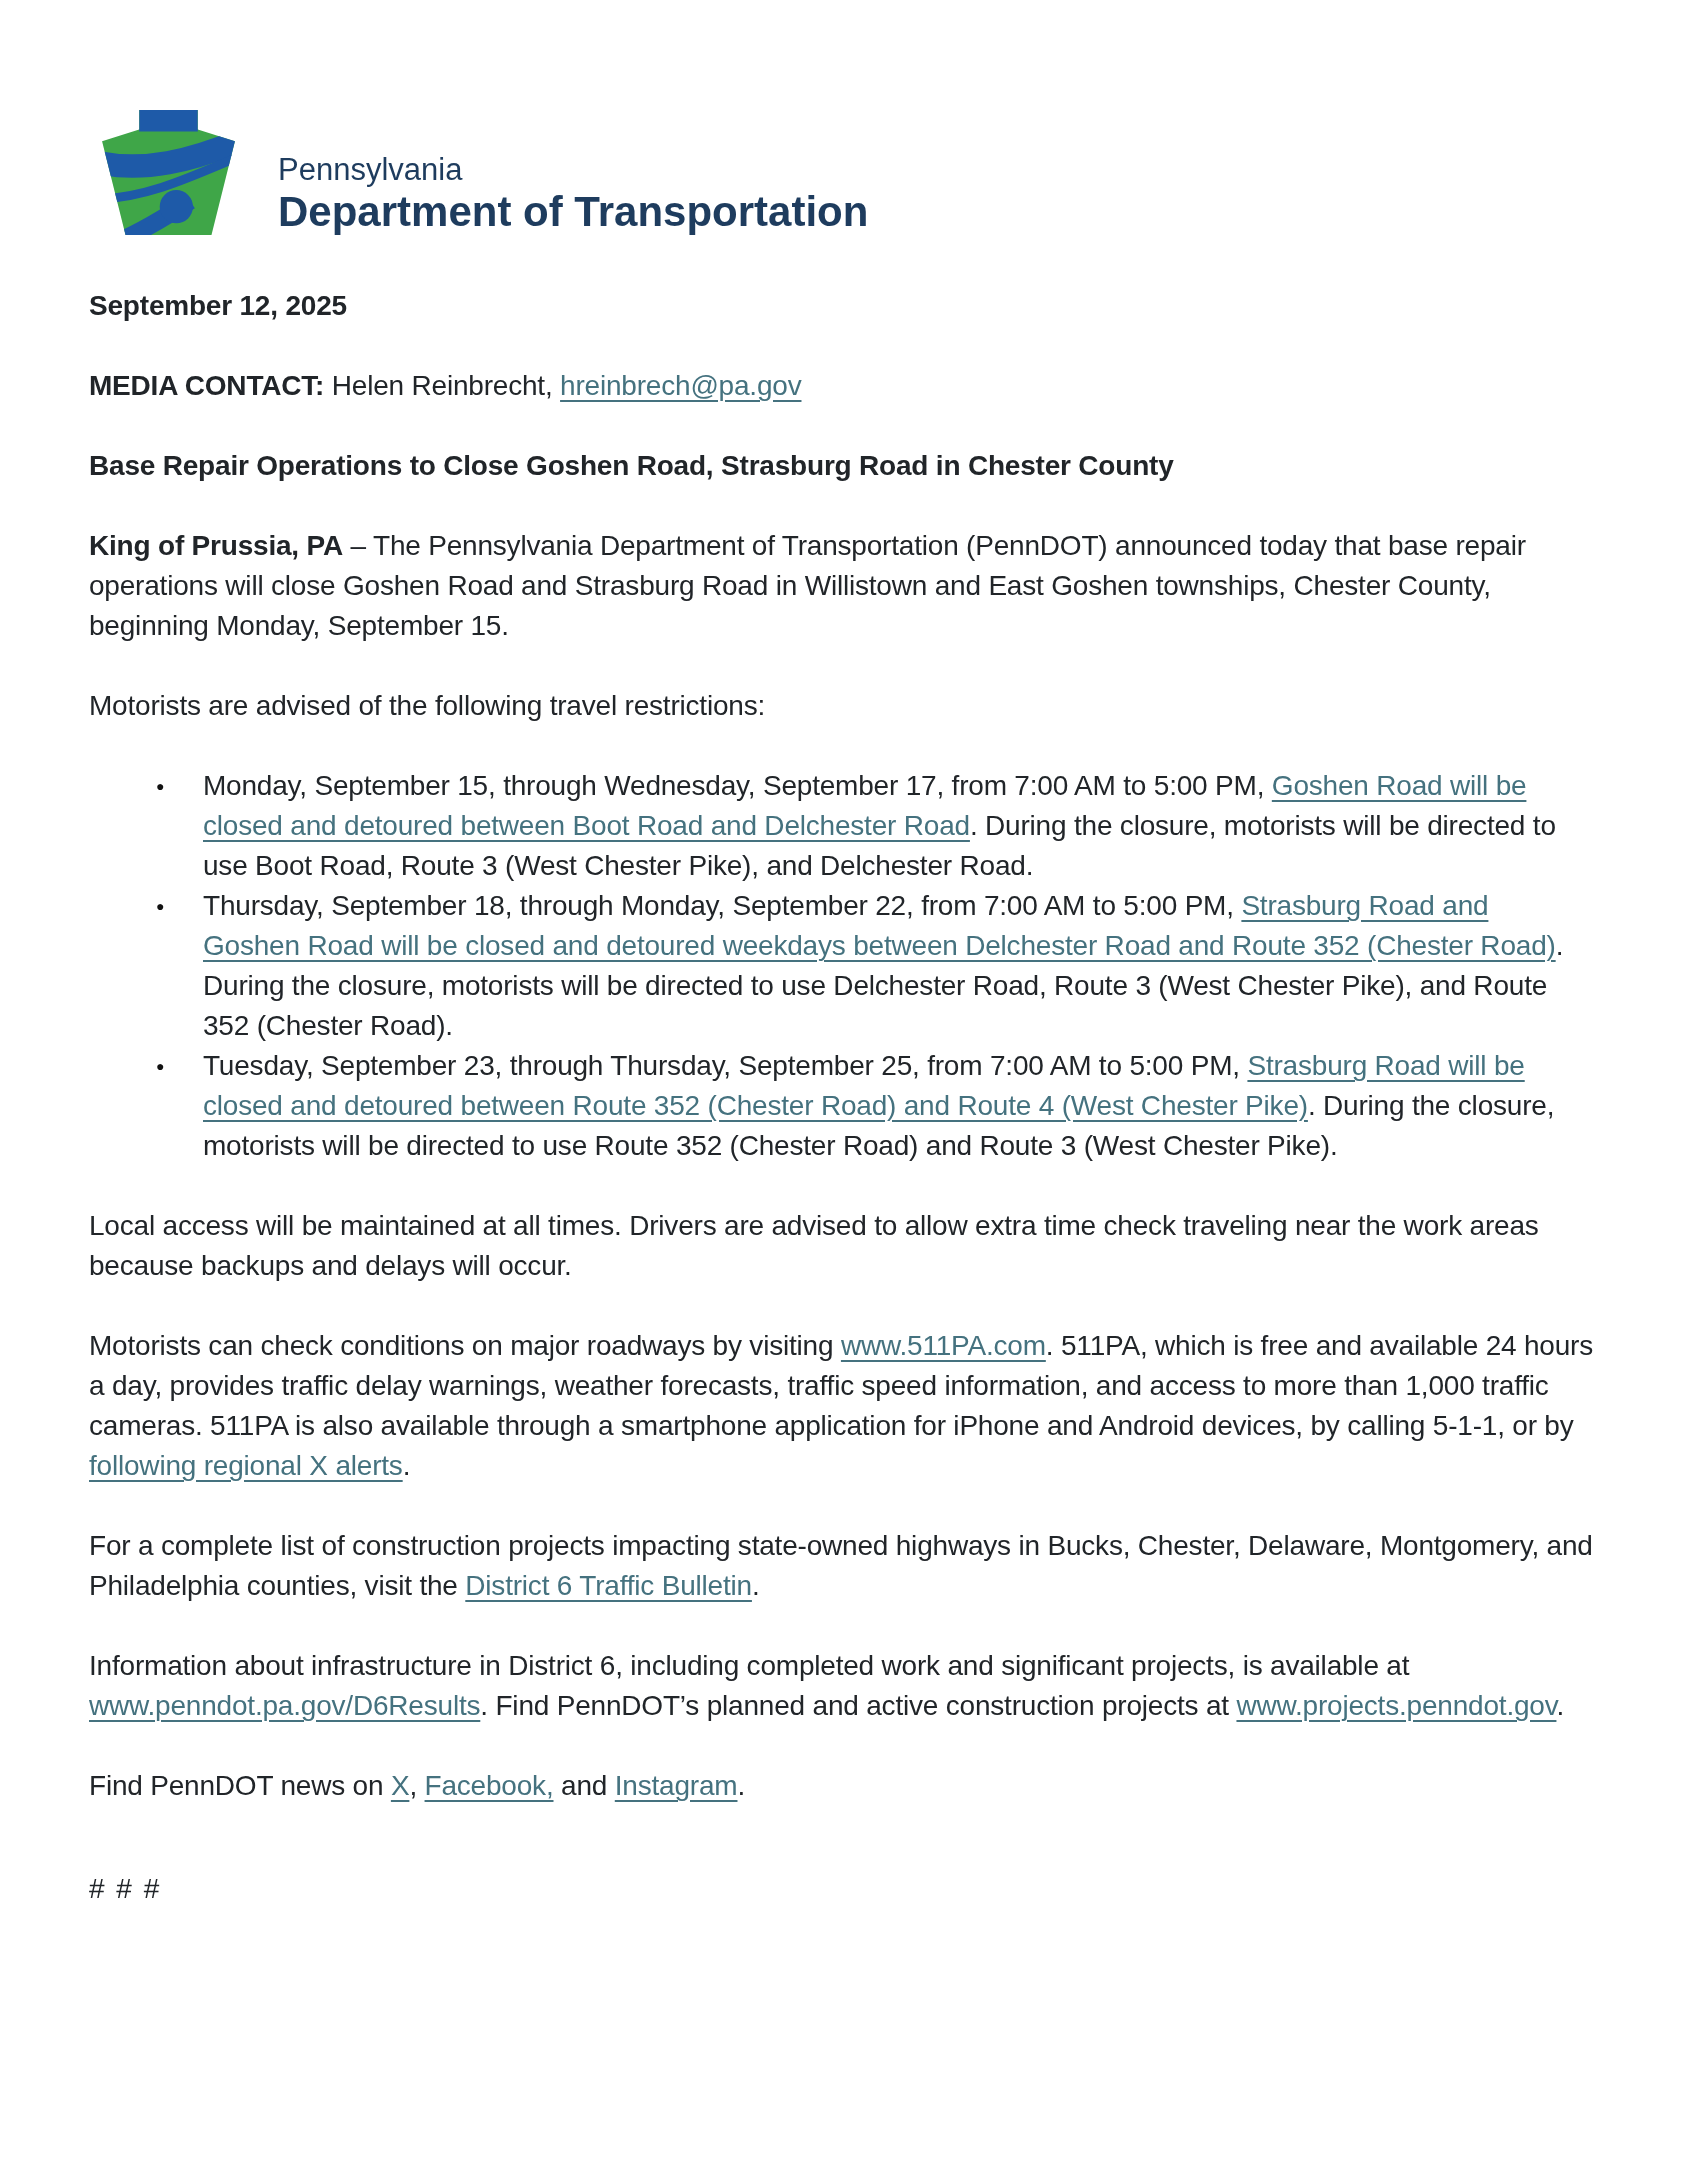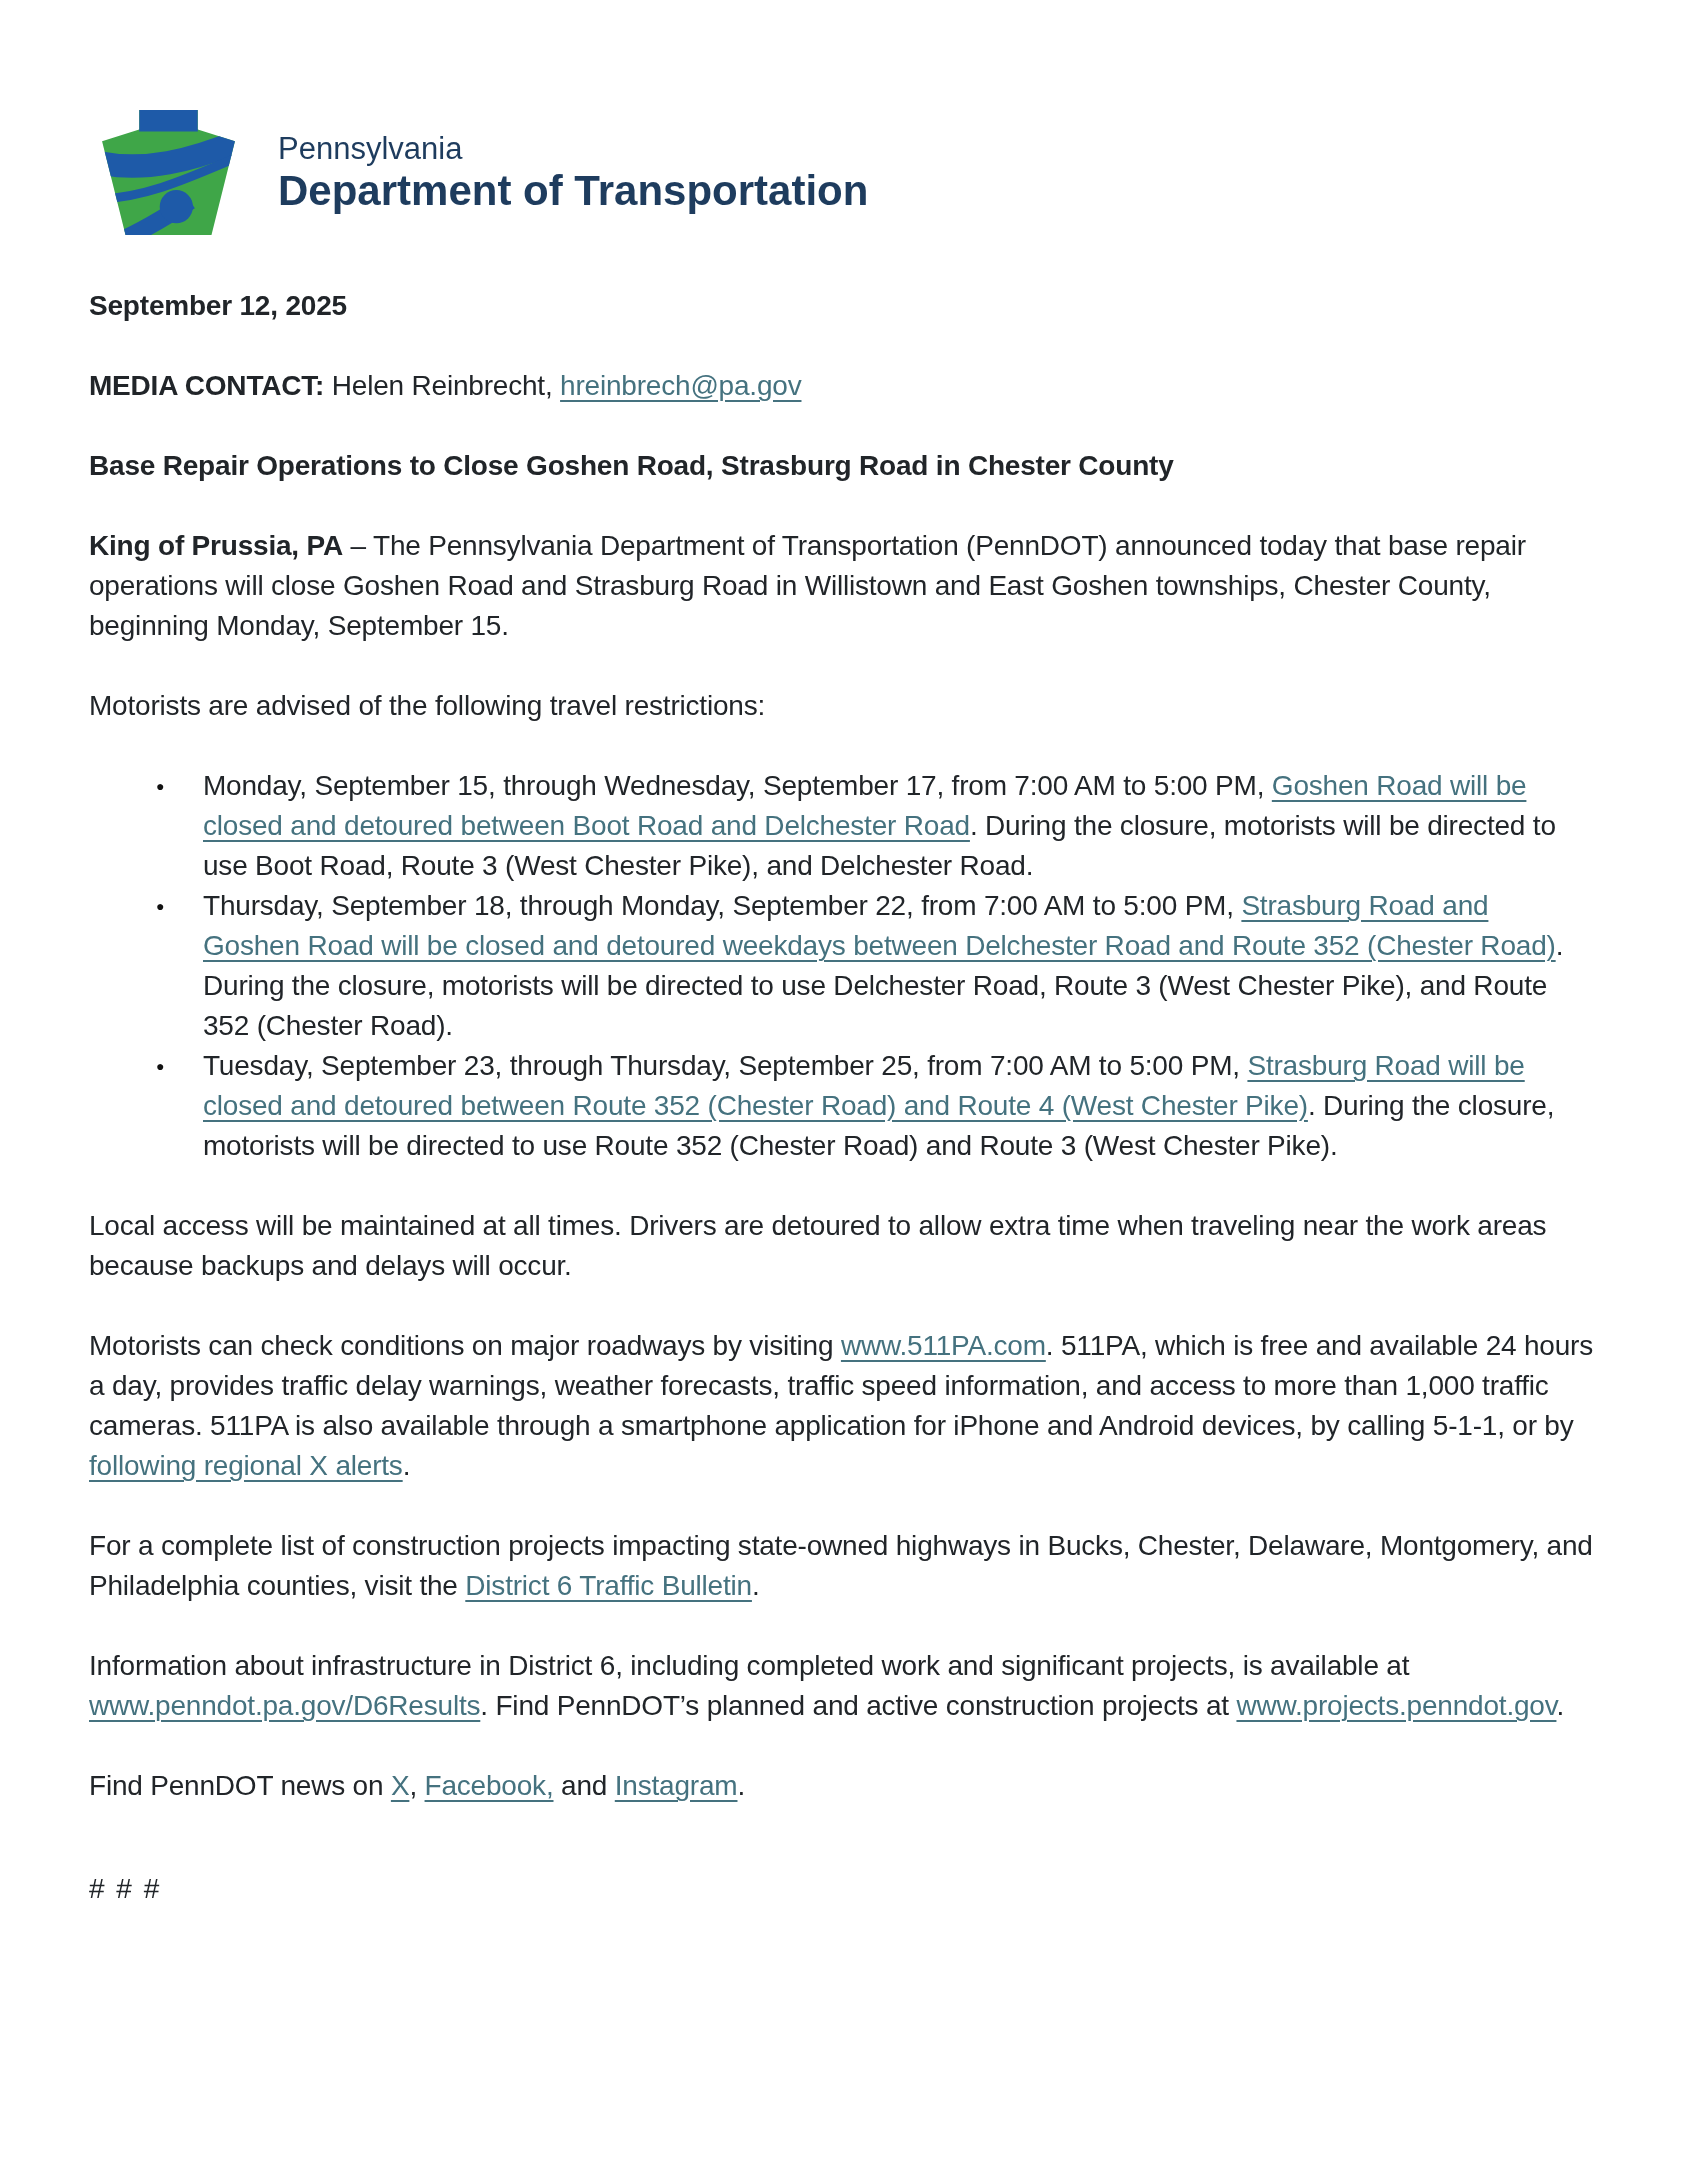--- a/index.html
+++ b/index.html
@@ -13,21 +13,21 @@
     padding: 109px 89px 0 89px;
     font-family: "Liberation Sans", "DejaVu Sans", sans-serif;
     font-size: 28px;
     line-height: 40px;
     letter-spacing: -0.2px;
     color: var(--body-text, #212529);
   }
   
   .masthead {
     display: flex;
-    align-items: center;
+    align-items: flex-end;
     margin-left: 10px;
     height: 127px;
   }
   .keystone { width: 139px; height: 127px; flex: 0 0 auto; }
   .logo-divider {
     width: 2px;
     background: var(--divider, #44535f);
     margin: 2px 20px 2px 18px;
     flex: 0 0 auto;
   }
@@ -114,21 +114,21 @@
   <p class="headline">Base Repair Operations to Close Goshen Road, Strasburg Road in Chester County</p>
 
   <div id="doc-body">
       <p><strong>King of Prussia, PA</strong><span> – The Pennsylvania Department of Transportation (PennDOT) announced today that base repair operations will close Goshen Road and Strasburg Road in Willistown and East Goshen townships, Chester County, beginning Monday, September 15.</span></p>
       <p><span>Motorists are advised of the following travel restrictions:</span></p>
       <ul>
         <li><span>Monday, September 15, through Wednesday, September 17, from 7:00 AM to 5:00 PM, </span><a class="lnk" href="#">Goshen Road will be closed and detoured between Boot Road and Delchester Road</a><span>. During the closure, motorists will be directed to use Boot Road, Route 3 (West Chester Pike), and Delchester Road.</span></li>
         <li><span>Thursday, September 18, through Monday, September 22, from 7:00 AM to 5:00 PM, </span><a class="lnk" href="#">Strasburg Road and Goshen Road will be closed and detoured weekdays between Delchester Road and Route 352 (Chester Road)</a><span>. During the closure, motorists will be directed to use Delchester Road, Route 3 (West Chester Pike), and Route 352 (Chester Road).</span></li>
         <li><span>Tuesday, September 23, through Thursday, September 25, from 7:00 AM to 5:00 PM, </span><a class="lnk" href="#">Strasburg Road will be closed and detoured between Route 352 (Chester Road) and Route 4 (West Chester Pike)</a><span>. During the closure, motorists will be directed to use Route 352 (Chester Road) and Route 3 (West Chester Pike).</span></li>
       </ul>
-      <p><span>Local access will be maintained at all times. Drivers are detoured to allow extra time when traveling near the work areas because backups and delays will occur.</span></p>
+      <p><span>Local access will be maintained at all times. Drivers are advised to allow extra time check traveling near the work areas because backups and delays will occur.</span></p>
       <p><span>Motorists can check conditions on major roadways by visiting </span><a class="lnk" href="#">www.511PA.com</a><span>. 511PA, which is free and available 24 hours a day, provides traffic delay warnings, weather forecasts, traffic speed information, and access to more than 1,000 traffic cameras. 511PA is also available through a smartphone application for iPhone and Android devices, by calling 5-1-1, or by </span><a class="lnk" href="#">following regional X alerts</a><span>.</span></p>
       <p><span>For a complete list of construction projects impacting state-owned highways in Bucks, Chester, Delaware, Montgomery, and Philadelphia counties, visit the </span><a class="lnk" href="#">District 6 Traffic Bulletin</a><span>.</span></p>
       <p><span>Information about infrastructure in District 6, including completed work and significant projects, is available at </span><a class="lnk" href="#">www.penndot.pa.gov/D6Results</a><span>. Find PennDOT’s planned and active construction projects at </span><a class="lnk" href="#">www.projects.penndot.gov</a><span>.</span></p>
       <p><span>Find PennDOT news on </span><a class="lnk" href="#">X</a><span>, </span><a class="lnk" href="#">Facebook,</a><span> and </span><a class="lnk" href="#">Instagram</a><span>.</span></p>
     </div>
 
   <p class="closing"># # #</p>
 
 </div>
 

